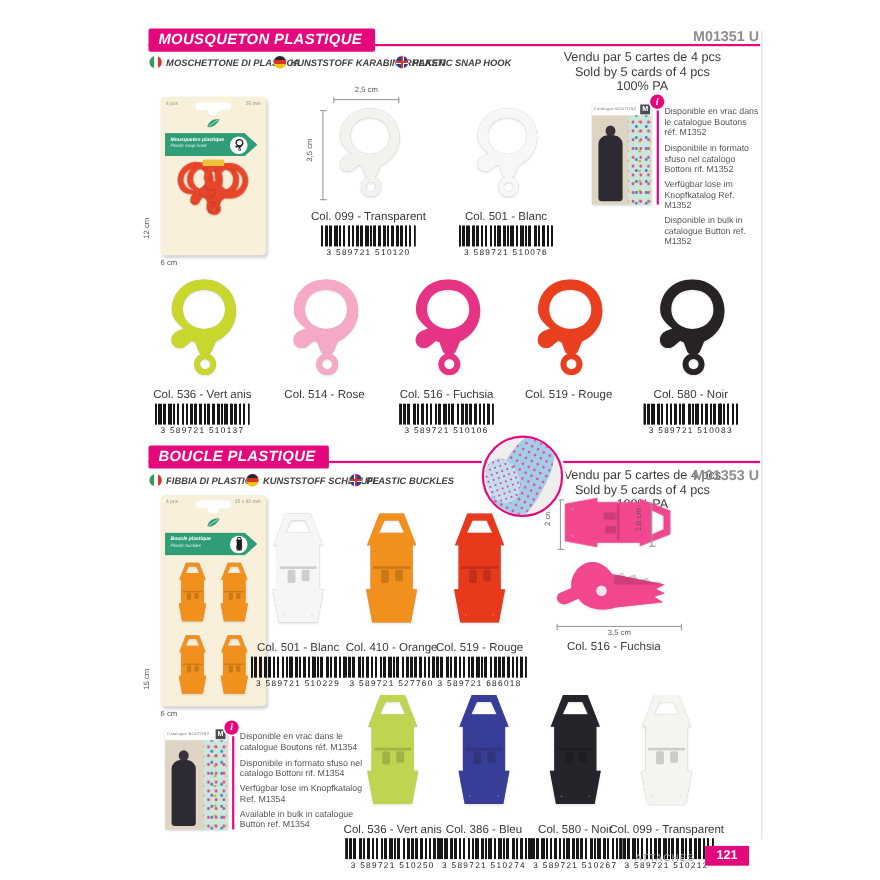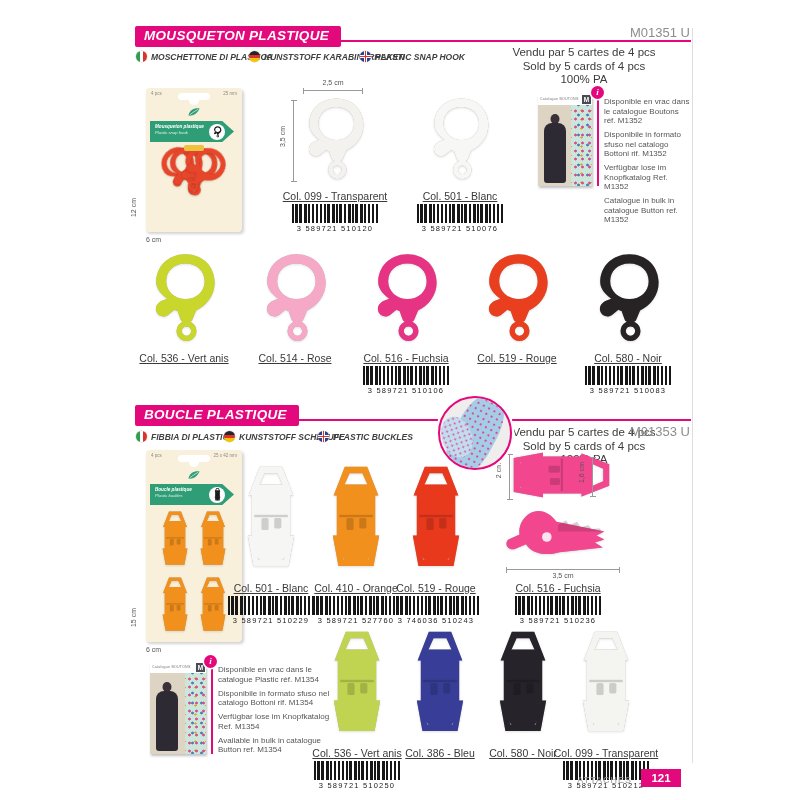--- a/index.html
+++ b/index.html
@@ -3,36 +3,36 @@
 <meta charset="utf-8">
 <style>
   html,body{margin:0;padding:0;background:#fff;}
   #page{position:relative;width:800px;height:800px;background:#fff;overflow:hidden;
         font-family:"Liberation Sans",sans-serif;color:#3a3a3a;}
   .abs{position:absolute;}
   
   .titlebar{position:absolute;background:var(--pink);color:#fff;font-style:italic;font-weight:bold;
             font-size:13.5px;letter-spacing:.3px;padding:2px 12px 4px 9px;border-radius:2px;z-index:3;}
   .hline{position:absolute;height:2px;background:var(--pink);z-index:1;}
-  .mref{position:absolute;width:150px;text-align:right;font-weight:normal;font-size:13px;color:#8d8d90;z-index:3;}
+  .mref{position:absolute;width:150px;text-align:right;font-weight:bold;font-size:13px;color:#8d8d90;z-index:3;}
   .lang{position:absolute;display:flex;align-items:center;gap:4px;font-style:italic;font-weight:bold;
         font-size:8.5px;color:#404040;white-space:nowrap;}
   .flag{width:11px;height:11px;border-radius:50%;flex:0 0 11px;box-shadow:0 0 0 .5px #cfcfcf;}
   .flag-it{background:linear-gradient(90deg,#2f9e4f 0 33%,#fff 33% 66%,#d9342b 66%);}
   .flag-de{background:linear-gradient(180deg,#26262a 0 34%,#d9342b 34% 67%,#f2c500 67%);}
   .flag-uk{background:
       linear-gradient(0deg,transparent 44%,#d9342b 44% 56%,transparent 56%),
       linear-gradient(90deg,transparent 44%,#d9342b 44% 56%,transparent 56%),
       linear-gradient(0deg,transparent 38%,#fff 38% 62%,transparent 62%),
       linear-gradient(90deg,transparent 38%,#fff 38% 62%,transparent 62%),#2a3f8f;}
   .sell{position:absolute;width:212px;text-align:center;font-size:11.5px;line-height:13.5px;color:#3c3c3c;}
   
   .pcol{position:absolute;width:130px;text-align:center;}
   .psvg{fill:var(--c,#ccc);filter:drop-shadow(0 0 .6px rgba(0,0,0,.28)) drop-shadow(0 1px 1.2px rgba(0,0,0,.12));}
-  .pname{font-size:10.5px;color:#3a3a3a;margin-top:2px;white-space:nowrap;text-decoration:underline;}
+  .pname{font-size:10.5px;color:#3a3a3a;margin-top:2px;white-space:nowrap;}
   .barcode{margin-top:2px;}
   .bars{width:86px;height:19px;margin:0 auto;background:
       repeating-linear-gradient(90deg,#161616 0 2px,transparent 2px 4px),
       repeating-linear-gradient(90deg,#161616 0 1px,transparent 1px 7px),
       repeating-linear-gradient(90deg,transparent 0 3px,#161616 3px 4px,transparent 4px 11px);}
   .bnum{font-size:7.5px;letter-spacing:1.2px;color:#222;margin-top:1px;white-space:nowrap;}
   
   .card{position:absolute;background:#f8f0da;border-radius:4px;box-shadow:1.5px 2px 3px rgba(0,0,0,.18);}
   .cpc{position:absolute;top:3px;left:5px;font-size:4.5px;color:#8a8a8a;}
   .csz{position:absolute;top:3px;right:5px;font-size:4.5px;color:#8a8a8a;}
@@ -221,28 +221,32 @@
       <div class="cov-head"></div>
       <div class="cov-body"></div>
     </div>
     <div class="cov-right"></div>
   </div>
   <div class="vpink" style="left:597px;top:94px;height:92px"></div>
   <div class="itext" style="left:604px;top:97px;width:87px">
     <p>Disponible en vrac dans le catalogue Boutons réf. M1352</p>
     <p>Disponibile in formato sfuso nel catalogo Bottoni rif. M1352</p>
     <p>Verfügbar lose im Knopfkatalog Ref. M1352</p>
-    <p>Catalogue in bulk in catalogue Button ref. M1352</p>
+    <p>Disponible in bulk in catalogue Button ref. M1352</p>
   </div>
 
   <div class="pcol" style="left: 119px; top: 252px; --c: #c9d62c;">
     <svg class="psvg" width="76" height="94" viewBox="0 0 100 132">
         <use href="#hook"></use>
       </svg>
     <div class="pname">Col. 536 - Vert anis</div>
+    <div class="barcode">
+      <div class="bars"></div>
+      <div class="bnum">3 589721 510137</div>
+    </div>
   </div>
   <div class="pcol" style="left: 230px; top: 252px; --c: #f5a9c6;">
     <svg class="psvg" width="76" height="94" viewBox="0 0 100 132">
         <use href="#hook"></use>
       </svg>
     <div class="pname">Col. 514 - Rose</div>
   </div>
   <div class="pcol" style="left: 341px; top: 252px; --c: #e73384;">
     <svg class="psvg" width="76" height="94" viewBox="0 0 100 132">
         <use href="#hook"></use>
@@ -352,87 +356,91 @@
       <div class="bnum">3 589721 527760</div>
     </div>
   </div>
   <div class="pcol" style="left: 371px; top: 460px; --c: #e9391d;">
     <svg class="psvg" width="56" height="116" viewBox="0 0 70 132">
         <use href="#clip"></use>
       </svg>
     <div class="pname">Col. 519 - Rouge</div>
     <div class="barcode">
       <div class="bars"></div>
-      <div class="bnum">3 746036 510243</div>
+      <div class="bnum">3 589721 686018</div>
     </div>
   </div>
 
   <div class="abs" style="left:480px;top:440px;width:180px;height:185px;--c:#f2478f">
     <svg class="psvg abs" style="left:53px;top:-23px;transform:rotate(90deg)" width="54" height="116" viewBox="0 0 70 132">
         <use href="#clip"></use>
       </svg>
     <div class="dimv" style="left:29px;top:14px;height:46px"></div>
     <div class="vlab" style="left:15px;top:23px">2 cm</div>
     <div class="dimv" style="left:112px;top:17px;height:40px"></div>
     <div class="vlab" style="left:98px;top:22px">1,6 cm</div>
     <svg class="psvg abs" style="left:22px;top:64px" width="112" height="58" viewBox="0 0 140 72">
         <use href="#clipside"></use>
       </svg>
     <div class="dimh" style="left:26px;top:129px;width:114px"></div>
     <div class="dlab" style="left:53px;top:132px;width:60px">3,5 cm</div>
     <div class="pcol" style="left:13px;top:140px">
       <div class="pname">Col. 516 - Fuchsia</div>
-      <div class="barcode">
-        <div class="bars"></div>
-        <div class="bnum">3 589721 510236</div>
-      </div>
     </div>
   </div>
 
   <div class="iicon" style="left:204px;top:655px">i</div>
   <div class="cover" style="left:150px;top:662px;width:56px;height:92px">
     <div class="cov-top">
       <span class="cov-title">Catalogue BOUTONS</span>
       <span class="cov-m">M</span>
     </div>
     <div class="cov-photo">
       <div class="cov-head"></div>
       <div class="cov-body"></div>
     </div>
     <div class="cov-right"></div>
   </div>
   <div class="vpink" style="left:211px;top:662px;height:92px"></div>
   <div class="itext" style="left:218px;top:665px;width:128px">
-    <p>Disponible en vrac dans le catalogue Plastic réf. M1354</p>
+    <p>Disponible en vrac dans le catalogue Boutons réf. M1354</p>
     <p>Disponibile in formato sfuso nel catalogo Bottoni rif. M1354</p>
     <p>Verfügbar lose im Knopfkatalog Ref. M1354</p>
     <p>Available in bulk in catalogue Button ref. M1354</p>
   </div>
 
   <div class="pcol" style="left: 292px; top: 625px; --c: #c1d451;">
     <svg class="psvg" width="56" height="116" viewBox="0 0 70 132">
         <use href="#clip"></use>
       </svg>
     <div class="pname">Col. 536 - Vert anis</div>
     <div class="barcode">
       <div class="bars"></div>
       <div class="bnum">3 589721 510250</div>
     </div>
   </div>
   <div class="pcol" style="left: 375px; top: 625px; --c: #383e97;">
     <svg class="psvg" width="56" height="116" viewBox="0 0 70 132">
         <use href="#clip"></use>
       </svg>
     <div class="pname">Col. 386 - Bleu</div>
+    <div class="barcode">
+      <div class="bars"></div>
+      <div class="bnum">3 589721 510274</div>
+    </div>
   </div>
   <div class="pcol" style="left: 458px; top: 625px; --c: #26232a;">
     <svg class="psvg" width="56" height="116" viewBox="0 0 70 132">
         <use href="#clip"></use>
       </svg>
     <div class="pname">Col. 580 - Noir</div>
+    <div class="barcode">
+      <div class="bars"></div>
+      <div class="bnum">3 589721 510267</div>
+    </div>
   </div>
   <div class="pcol" style="left: 541px; top: 625px; --c: #f4f4f0;">
     <svg class="psvg" width="56" height="116" viewBox="0 0 70 132">
         <use href="#clip"></use>
       </svg>
     <div class="pname">Col. 099 - Transparent</div>
     <div class="barcode">
       <div class="bars"></div>
       <div class="bnum">3 589721 510212</div>
     </div>

